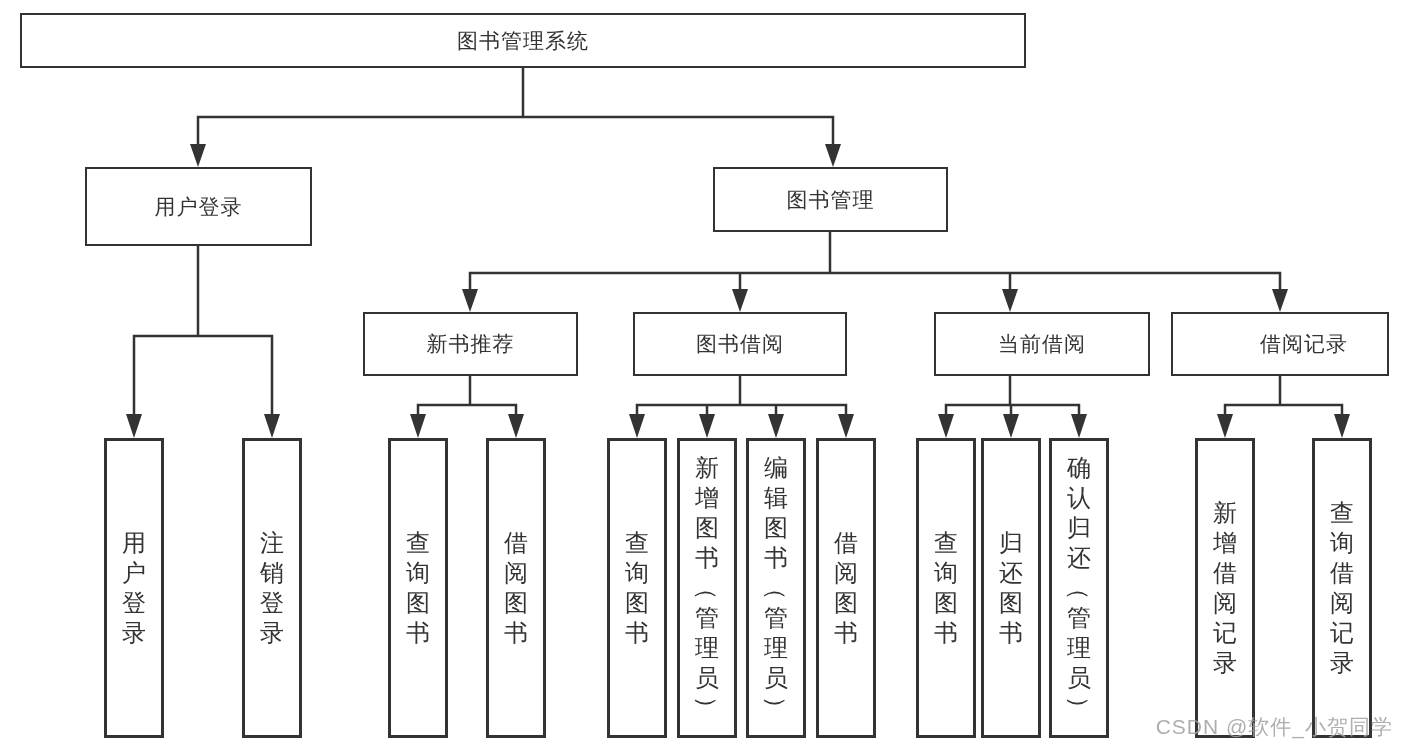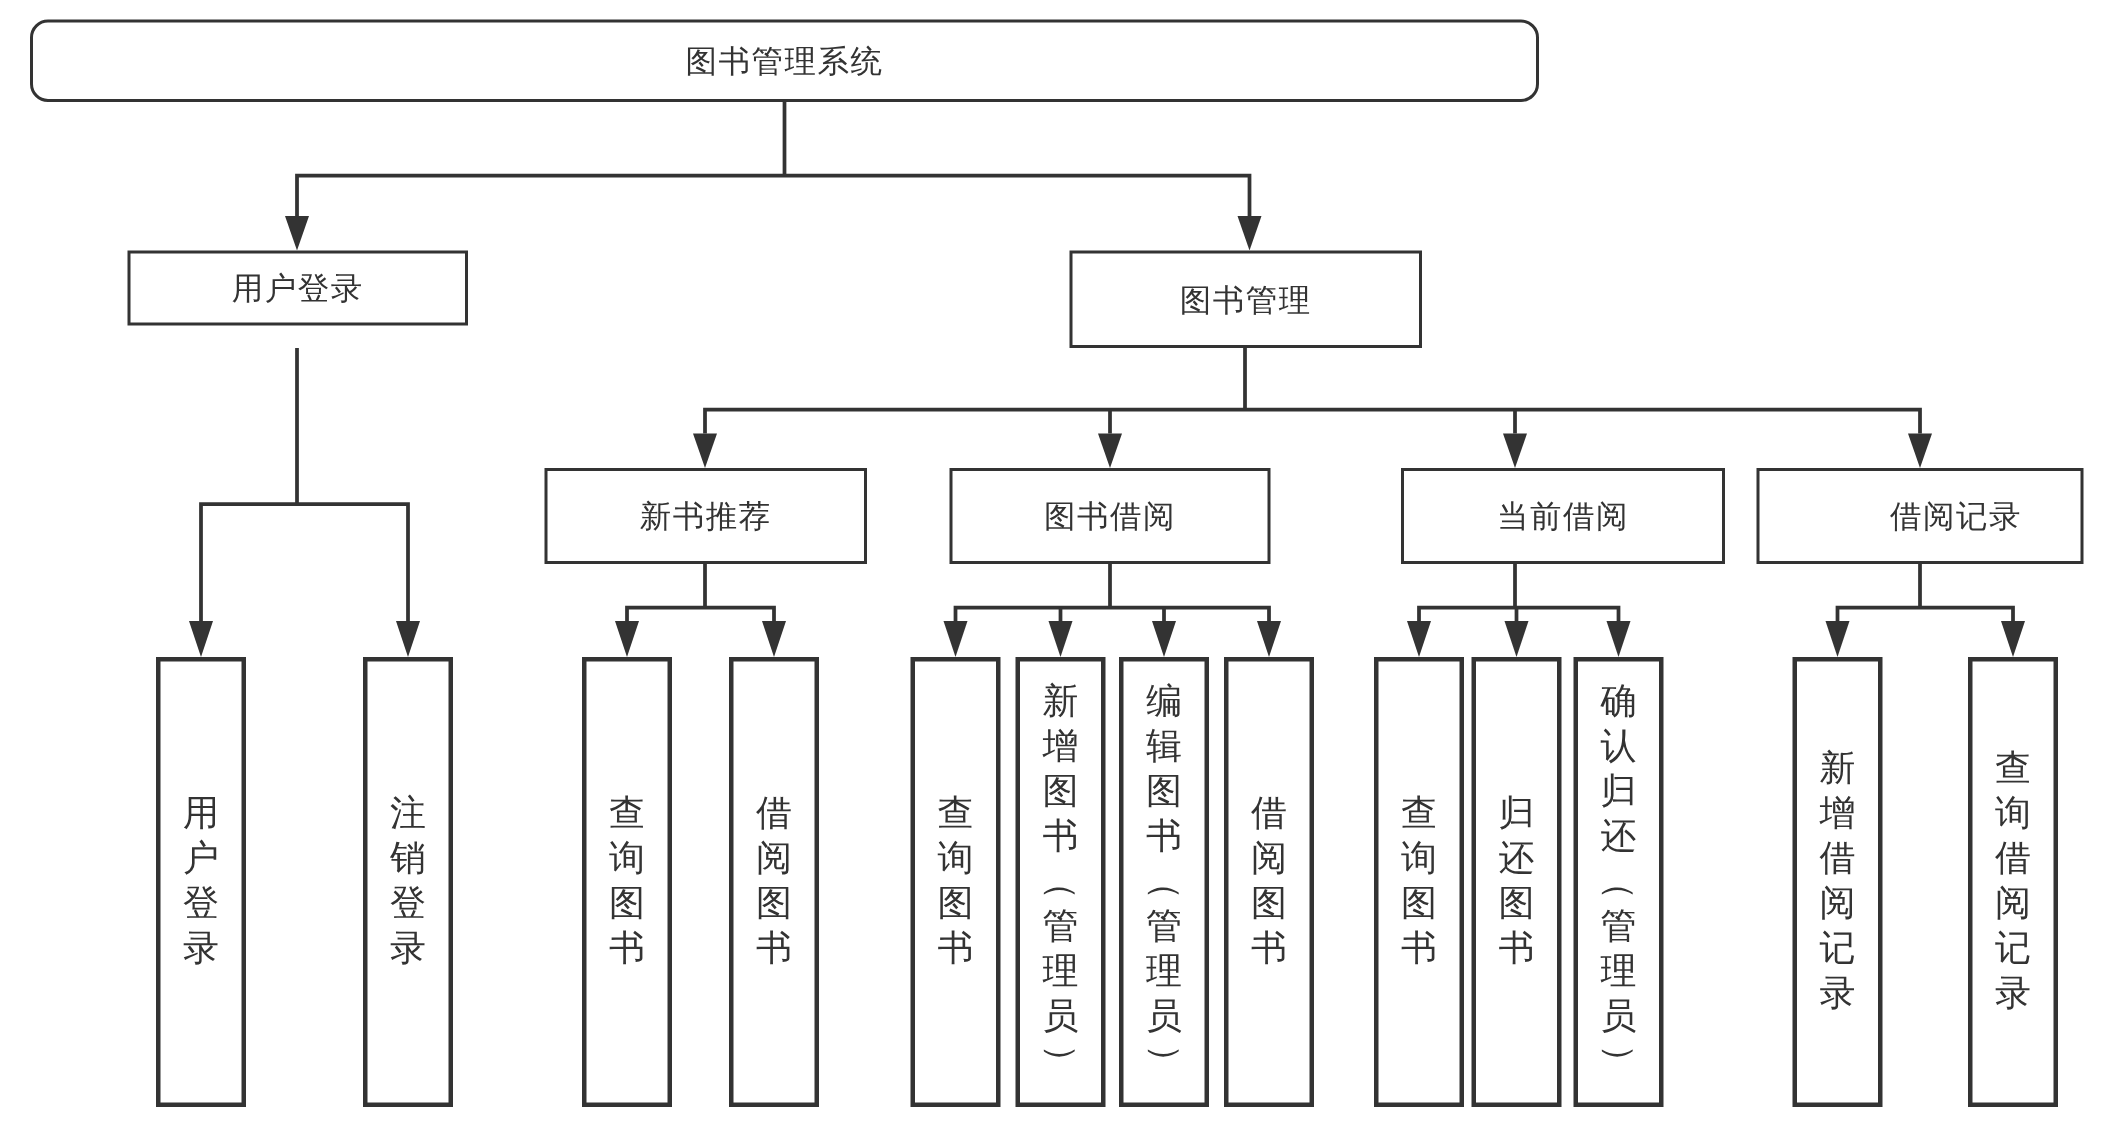--- a/index.html
+++ b/index.html
@@ -71,25 +71,25 @@
     <polygon points="946,438 938,414 954,414" fill="#333333" stroke="none"></polygon>
     <polygon points="1011,438 1003,414 1019,414" fill="#333333" stroke="none"></polygon>
     <polygon points="1079,438 1071,414 1087,414" fill="#333333" stroke="none"></polygon>
 
     <line x1="1280" y1="376" x2="1280" y2="405"></line>
     <polyline points="1225,414 1225,405 1342,405 1342,414"></polyline>
     <polygon points="1225,438 1217,414 1233,414" fill="#333333" stroke="none"></polygon>
     <polygon points="1342,438 1334,414 1350,414" fill="#333333" stroke="none"></polygon>
   </svg>
 
-  <div class="node" style="left:20px;top:13px;width:1006px;height:55px;border-radius:12px;">
+  <div class="node" style="left:20px;top:13px;width:1006px;height:55px;">
     <span class="hlabel">图书管理系统</span>
   </div>
 
-  <div class="node" style="left:85px;top:167px;width:227px;height:50px;">
+  <div class="node" style="left:85px;top:167px;width:227px;height:79px;">
     <span class="hlabel">用户登录</span>
   </div>
   <div class="node" style="left:713px;top:167px;width:235px;height:65px;">
     <span class="hlabel">图书管理</span>
   </div>
 
   <div class="node" style="left:633px;top:312px;width:214px;height:64px;">
     <span class="hlabel">图书借阅</span>
   </div>
   <div class="node" style="left:363px;top:312px;width:215px;height:64px;">
@@ -223,13 +223,14 @@
     <span class="vtext">
         <span>查</span>
         <span>询</span>
         <span>借</span>
         <span>阅</span>
         <span>记</span>
         <span>录</span>
       </span>
   </div>
 
+  <div id="watermark">CSDN @软件_小贺同学</div>
 </div>
 
 </body></html>

